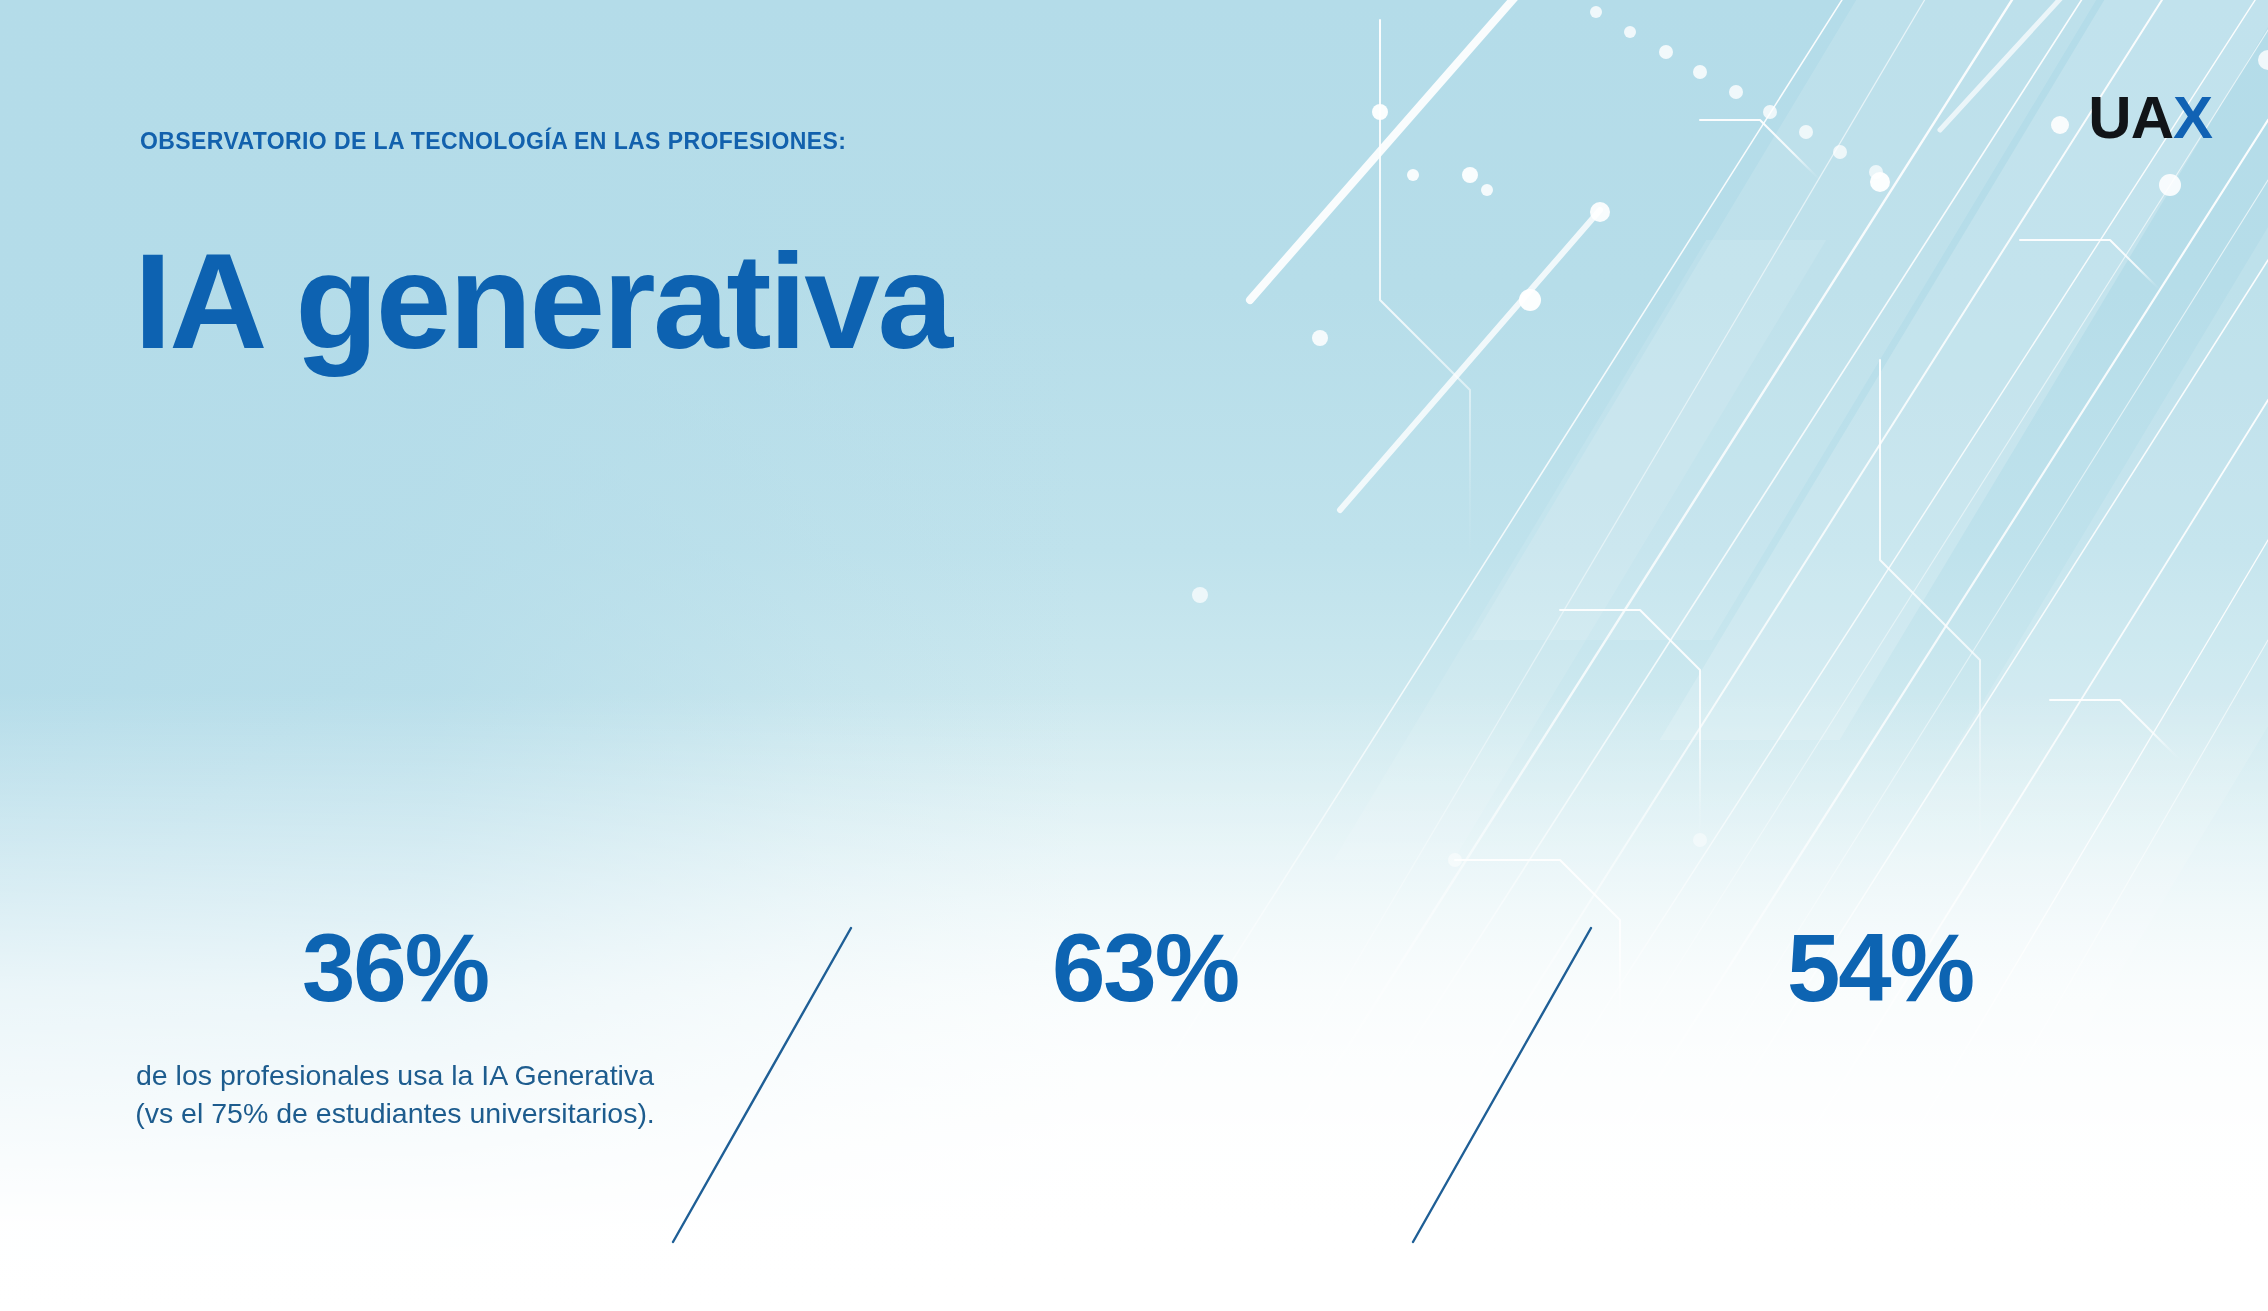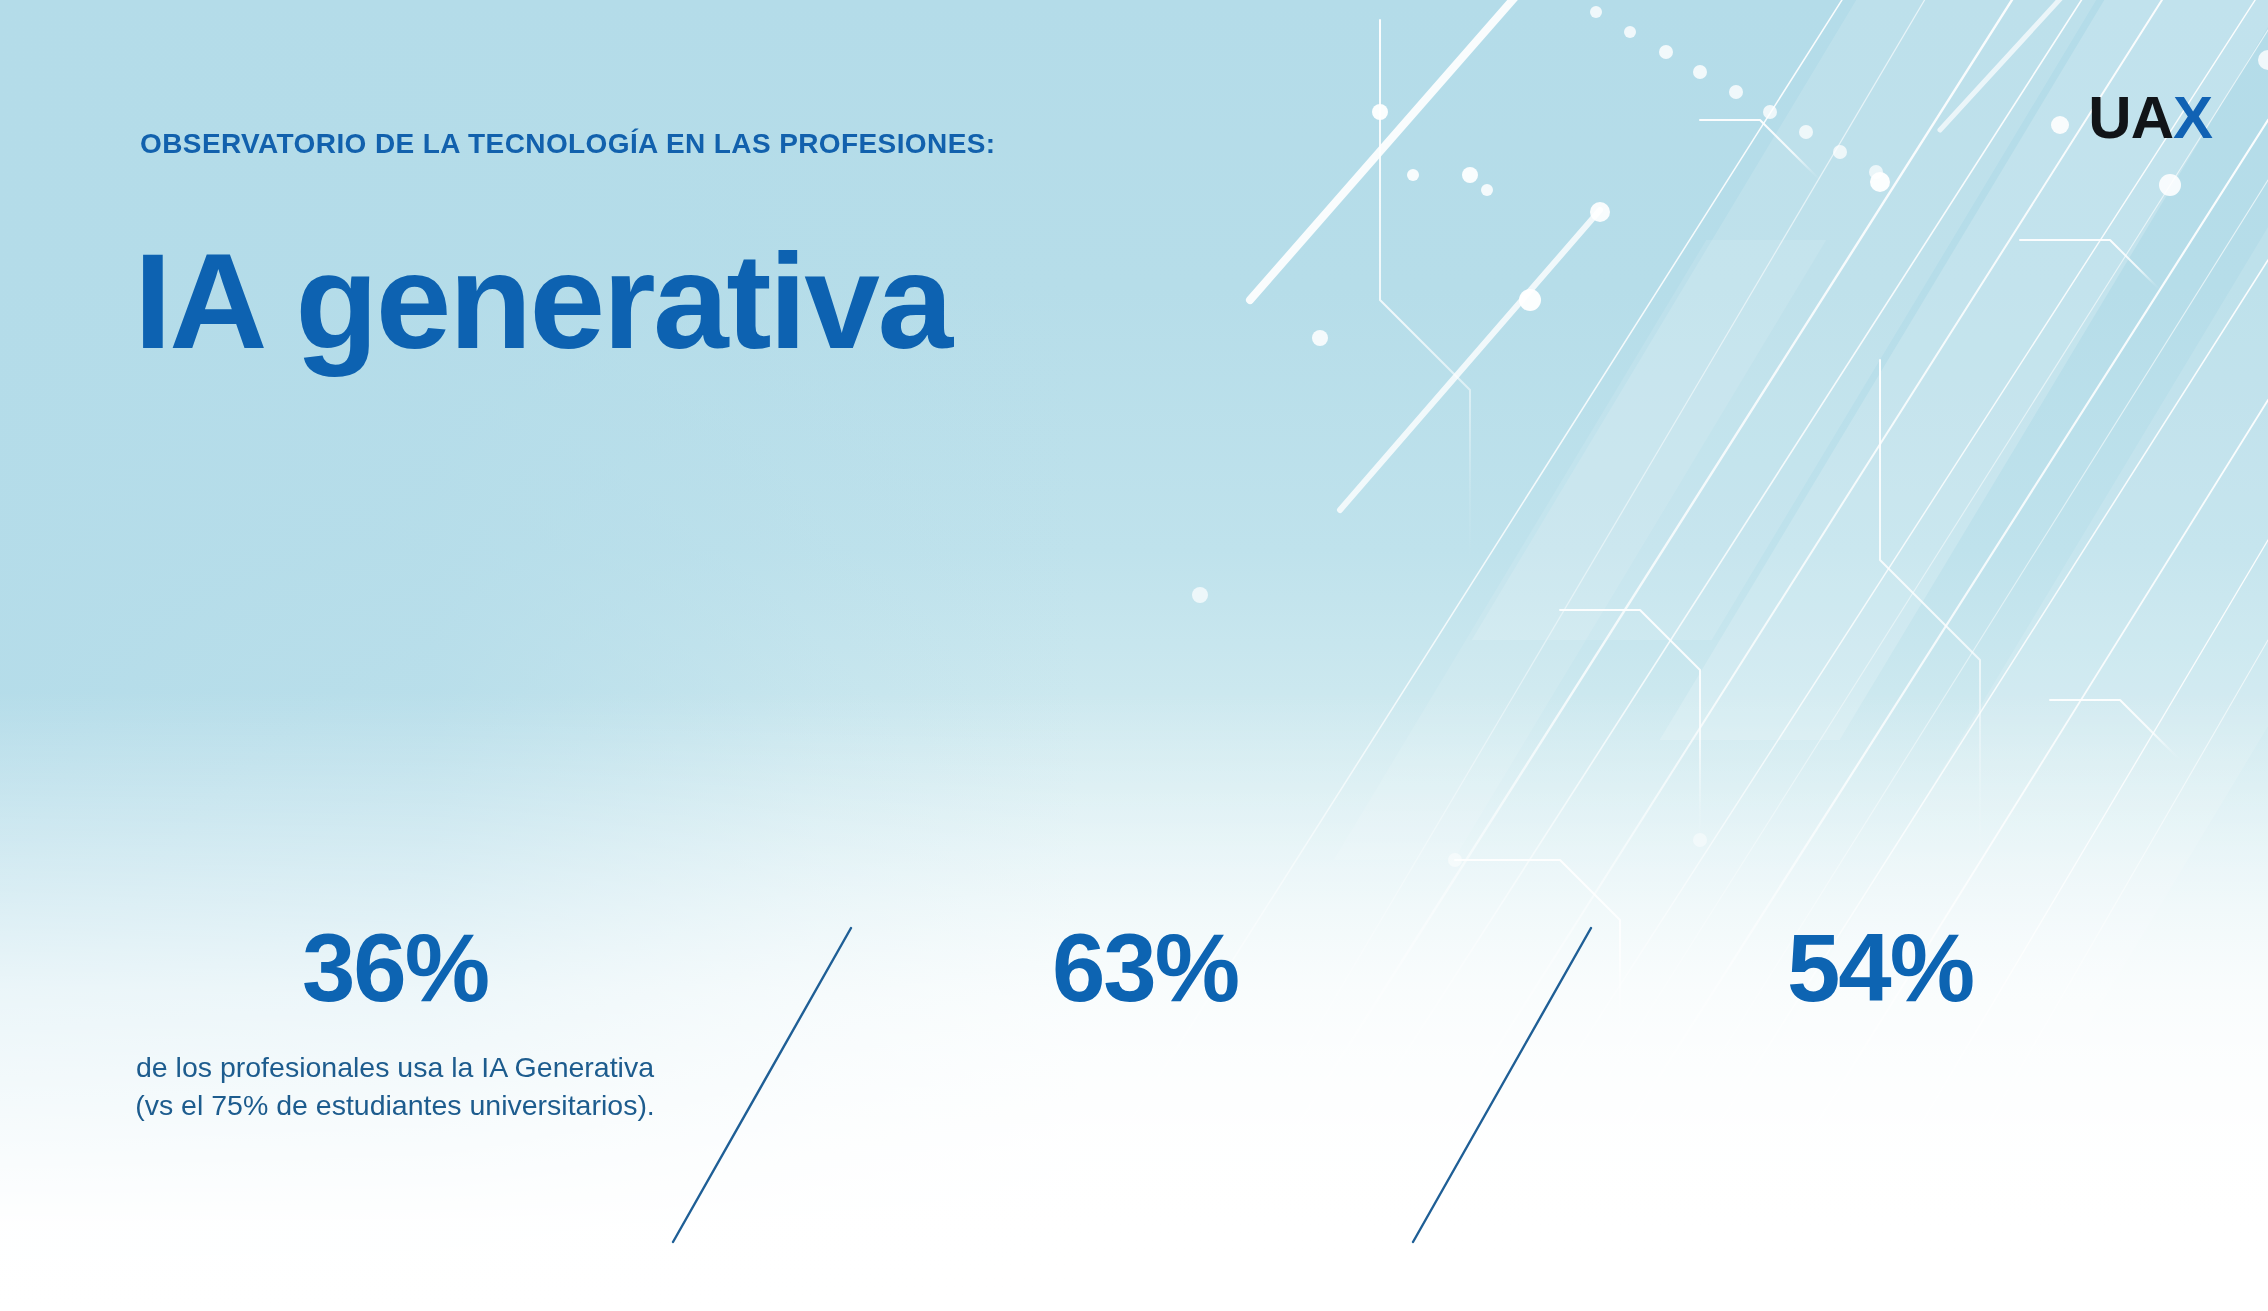--- a/index.html
+++ b/index.html
@@ -72,21 +72,21 @@
     white-space:nowrap;
   }
   .logo .ua { color:#111418; }
   .logo .x  { color:#1162b4; }
 
   
   .eyebrow {
     position:absolute;
     left:140px;
     top:128px;
-    font-size:28px;
+    font-size:23px;
     font-weight:bold;
     letter-spacing:0.4px;
     color:#1261ad;
     white-space:nowrap;
   }
 
   .title {
     position:absolute;
     left:134px;
     top:232px;
@@ -131,21 +131,21 @@
   .stat.s2 { left:1620px; }
 
   .stat-value {
     font-size:96px;
     font-weight:bold;
     letter-spacing:-2px;
     line-height:1;
     color:#0d64b2;
   }
   .stat-desc {
-    margin-top:32px;
+    margin-top:40px;
     font-size:28.5px;
     line-height:1.35;
     color:#1d5c8e;
   }
 
   .divider {
     position:absolute;
     top:0;
     width:220px;
     height:330px;

